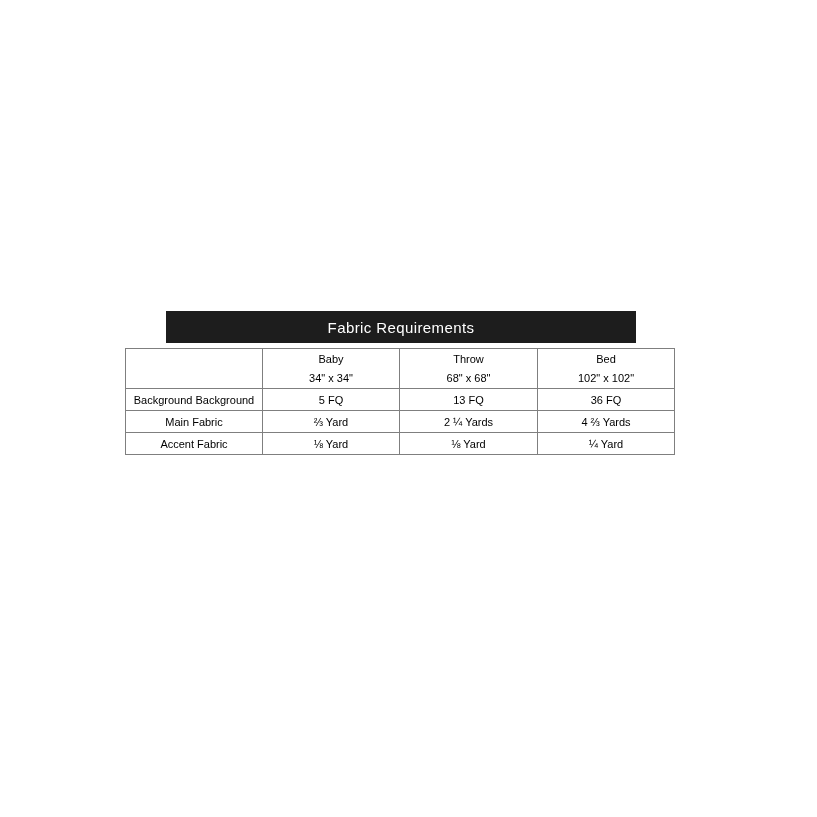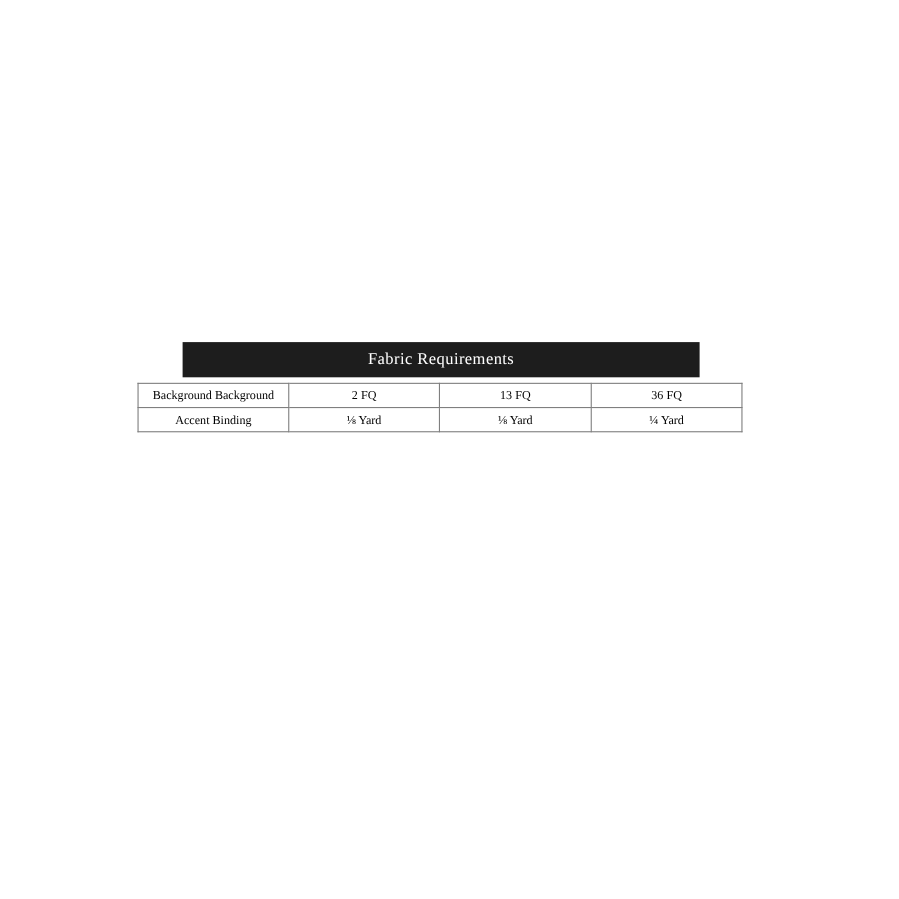--- a/index.html
+++ b/index.html
@@ -1,15 +1,15 @@
 <!DOCTYPE html>
 <html><head>
 <meta charset="utf-8">
 <style>
-  * { margin: 0; padding: 0; box-sizing: border-box; font-family: Liberation Serif, serif; }
+  * { margin: 0; padding: 0; box-sizing: border-box; }
   html, body { background: #ffffff; }
   body {
     font-family: "Liberation Sans", "DejaVu Sans", sans-serif;
     color: #000000;
   }
   .page {
     position: relative;
     width: 817px;
     height: 817px;
     background: #ffffff;
@@ -67,31 +67,52 @@
   </div>
 
   <table class="fabric-table">
     <colgroup>
       <col class="c-label">
         <col class="c-baby">
         <col class="c-throw">
         <col class="c-bed">
     </colgroup>
     <tbody>
+      <tr class="header-row">
+        <th></th>
+        <th>
+          <span class="col-head-line">Baby</span>
+          <span class="col-head-line">34" x 34"</span>
+        </th>
+        <th>
+          <span class="col-head-line">Throw</span>
+          <span class="col-head-line">68" x 68"</span>
+        </th>
+        <th>
+          <span class="col-head-line">Bed</span>
+          <span class="col-head-line">102" x 102"</span>
+        </th>
+      </tr>
 
       <tr class="body-row">
         <td class="row-label">Background Background</td>
-        <td>2 FQ</td>
+        <td>5 FQ</td>
         <td>13 FQ</td>
         <td>36 FQ</td>
       </tr>
 
+      <tr class="body-row">
+        <td class="row-label">Main Fabric</td>
+        <td>⅔ Yard</td>
+        <td>2 ¼ Yards</td>
+        <td>4 ⅔ Yards</td>
+      </tr>
 
       <tr class="body-row">
-        <td class="row-label">Accent Binding</td>
+        <td class="row-label">Accent Fabric</td>
         <td>⅛ Yard</td>
         <td>⅛ Yard</td>
         <td>¼ Yard</td>
       </tr>
 
 
     </tbody>
   </table>
 
 </div>

